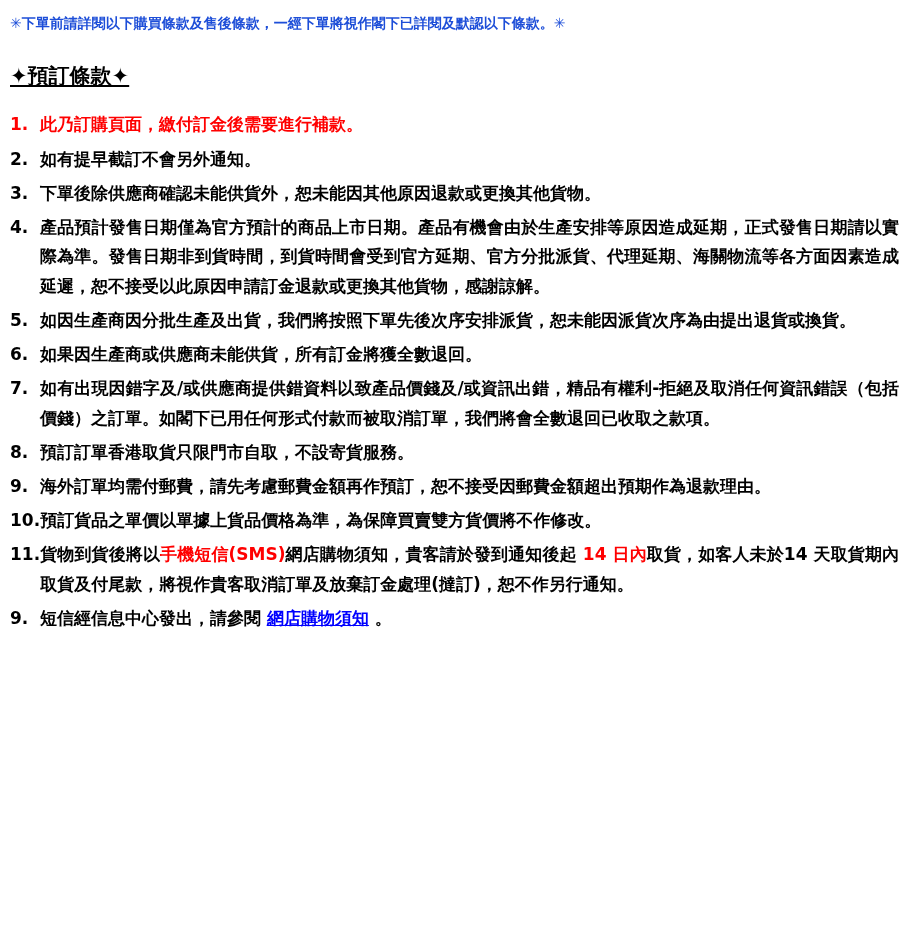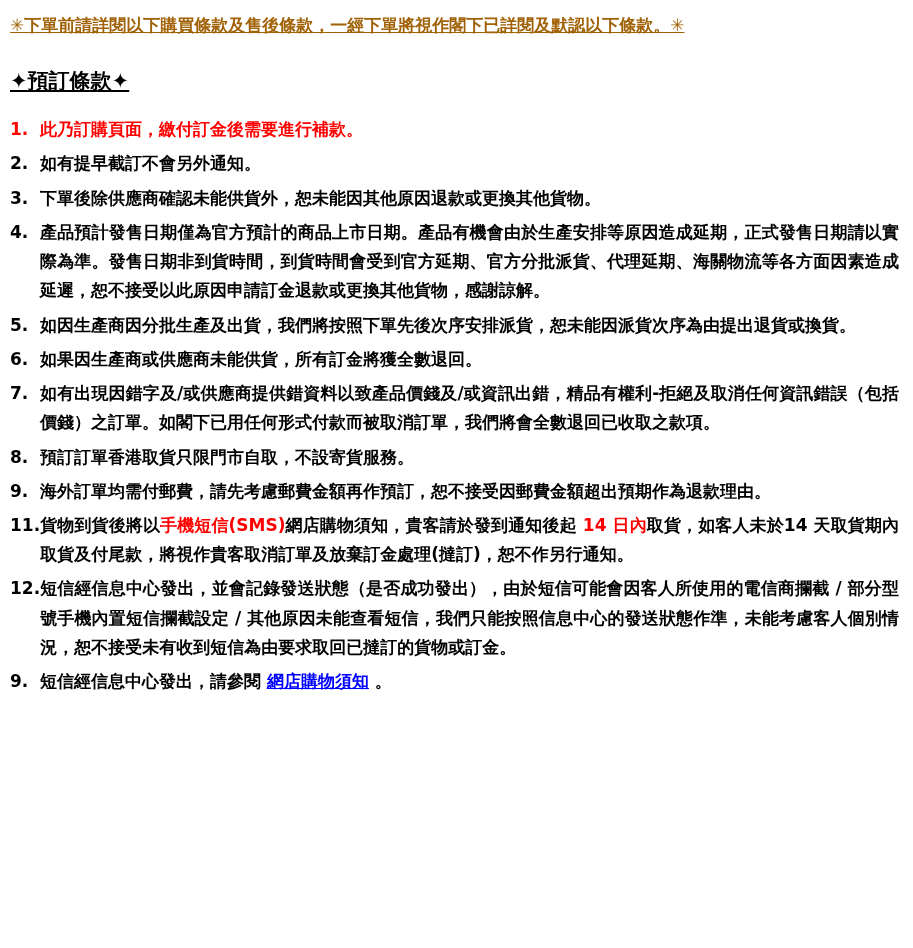--- a/index.html
+++ b/index.html
@@ -10,25 +10,24 @@
   body {
     width: 913px;
     font-family: "DejaVu Sans", "Liberation Sans", sans-serif;
     color: #000000;
   }
   .doc {
     padding: 10px 14px 12px 10px;
     box-sizing: border-box;
   }
   .notice {
-    color: #a16207;
+    color: #1d4ed8;
     font-weight: bold;
-    font-size: 17px;
+    font-size: 14px;
     line-height: 1.6;
-    text-decoration: underline;
     margin: 2px 0 0 0;
   }
   .section-title {
     font-weight: bold;
     font-size: 21px;
     text-decoration: underline;
     margin: 28px 0 20px 0;
   }
   ol.terms {
     margin: 0;
@@ -105,26 +104,26 @@
       </li>
       <li class="term">
         <span class="num">8.</span>
         <span class="txt"><span class="seg-normal">預訂訂單香港取貨只限門市自取，不設寄貨服務。</span></span>
       </li>
       <li class="term">
         <span class="num">9.</span>
         <span class="txt"><span class="seg-normal">海外訂單均需付郵費，請先考慮郵費金額再作預訂，恕不接受因郵費金額超出預期作為退款理由。</span></span>
       </li>
       <li class="term">
+        <span class="num">10.</span>
+        <span class="txt"><span class="seg-normal">預訂貨品之單價以單據上貨品價格為準，為保障買賣雙方貨價將不作修改。</span></span>
+      </li>
+      <li class="term">
         <span class="num">11.</span>
         <span class="txt"><span class="seg-normal">貨物到貨後將以</span><span class="seg-red-underline">手機短信(SMS)</span><span class="seg-normal">網店購物須知，貴客請於發到通知後起 </span><span class="seg-red-underline">14 日內</span><span class="seg-normal">取貨，如客人未於14 天取貨期內取貨及付尾款，將視作貴客取消訂單及放棄訂金處理(撻訂)，恕不作另行通知。</span></span>
-      </li>
-      <li class="term">
-        <span class="num">12.</span>
-        <span class="txt"><span class="seg-normal">短信經信息中心發出，並會記錄發送狀態（是否成功發出），由於短信可能會因客人所使用的電信商攔截 / 部分型號手機內置短信攔截設定 / 其他原因未能查看短信，我們只能按照信息中心的發送狀態作準，未能考慮客人個別情況，恕不接受未有收到短信為由要求取回已撻訂的貨物或訂金。</span></span>
       </li>
       <li class="term">
         <span class="num">9.</span>
         <span class="txt"><span class="seg-normal">短信經信息中心發出，請參閱 </span><a class="seg-link" href="#">網店購物須知</a><span class="seg-normal"> 。</span></span>
       </li>
     </ol>
 
 </div>
 
 </body></html>

